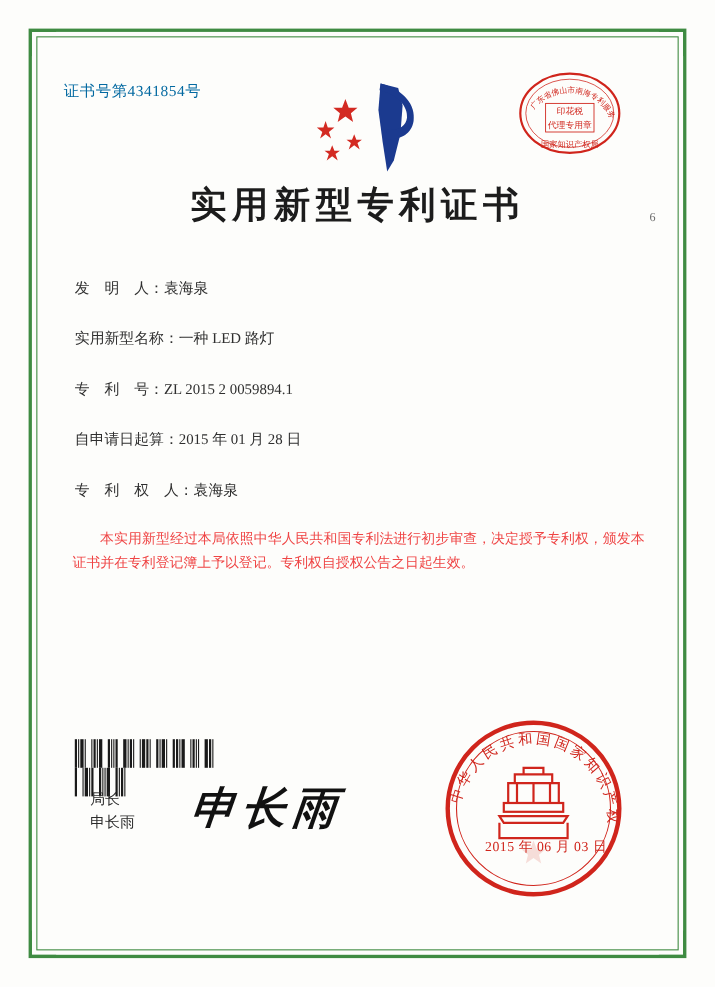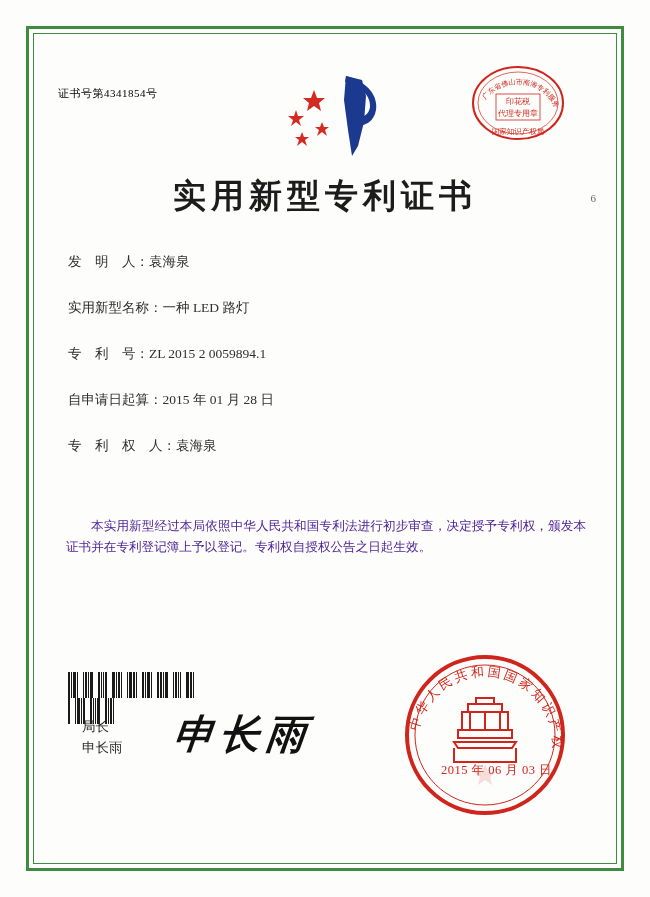--- a/index.html
+++ b/index.html
@@ -55,24 +55,24 @@
     position: absolute;
     left: 52px;
     top: 52px;
     right: 52px;
     bottom: 52px;
   }
 
   .cert-no {
     position: absolute;
     left: 6px;
-    top: 34px;
-    font-size: 11px;
+    top: 22px;
+    font-size: 14px;
     letter-spacing: 0.5px;
-    color: #000000;
+    color: #0369a1;
     font-family: "Liberation Serif", serif;
   }
 
   
   .logo {
     position: absolute;
     left: 232px;
     top: 18px;
     width: 108px;
     height: 92px;
@@ -82,21 +82,21 @@
   .seal-top {
     position: absolute;
     right: 32px;
     top: 12px;
     width: 96px;
     height: 78px;
   }
 
   .title {
     position: absolute;
-    top: 122px;
+    top: 112px;
     left: 0;
     right: 0;
     text-align: center;
     font-size: 33px;
     font-weight: bold;
     letter-spacing: 5px;
     color: #1c1c1c;
     font-family: "Liberation Serif", "DejaVu Serif", serif;
   }
 
@@ -136,22 +136,21 @@
     top: 428px;
     left: 14px;
     right: 12px;
   }
   .para {
     font-size: 12.6px;
     line-height: 21px;
     text-indent: 25px;
     text-align: justify;
     margin-bottom: 4px;
-    color: #4c1d95;
-    margin-top: 36px;
+    color: #ef4444;
   }
 
   
   .barcode {
     position: absolute;
     left: 16px;
     top: 620px;
     width: 128px;
     height: 26px;
   }

